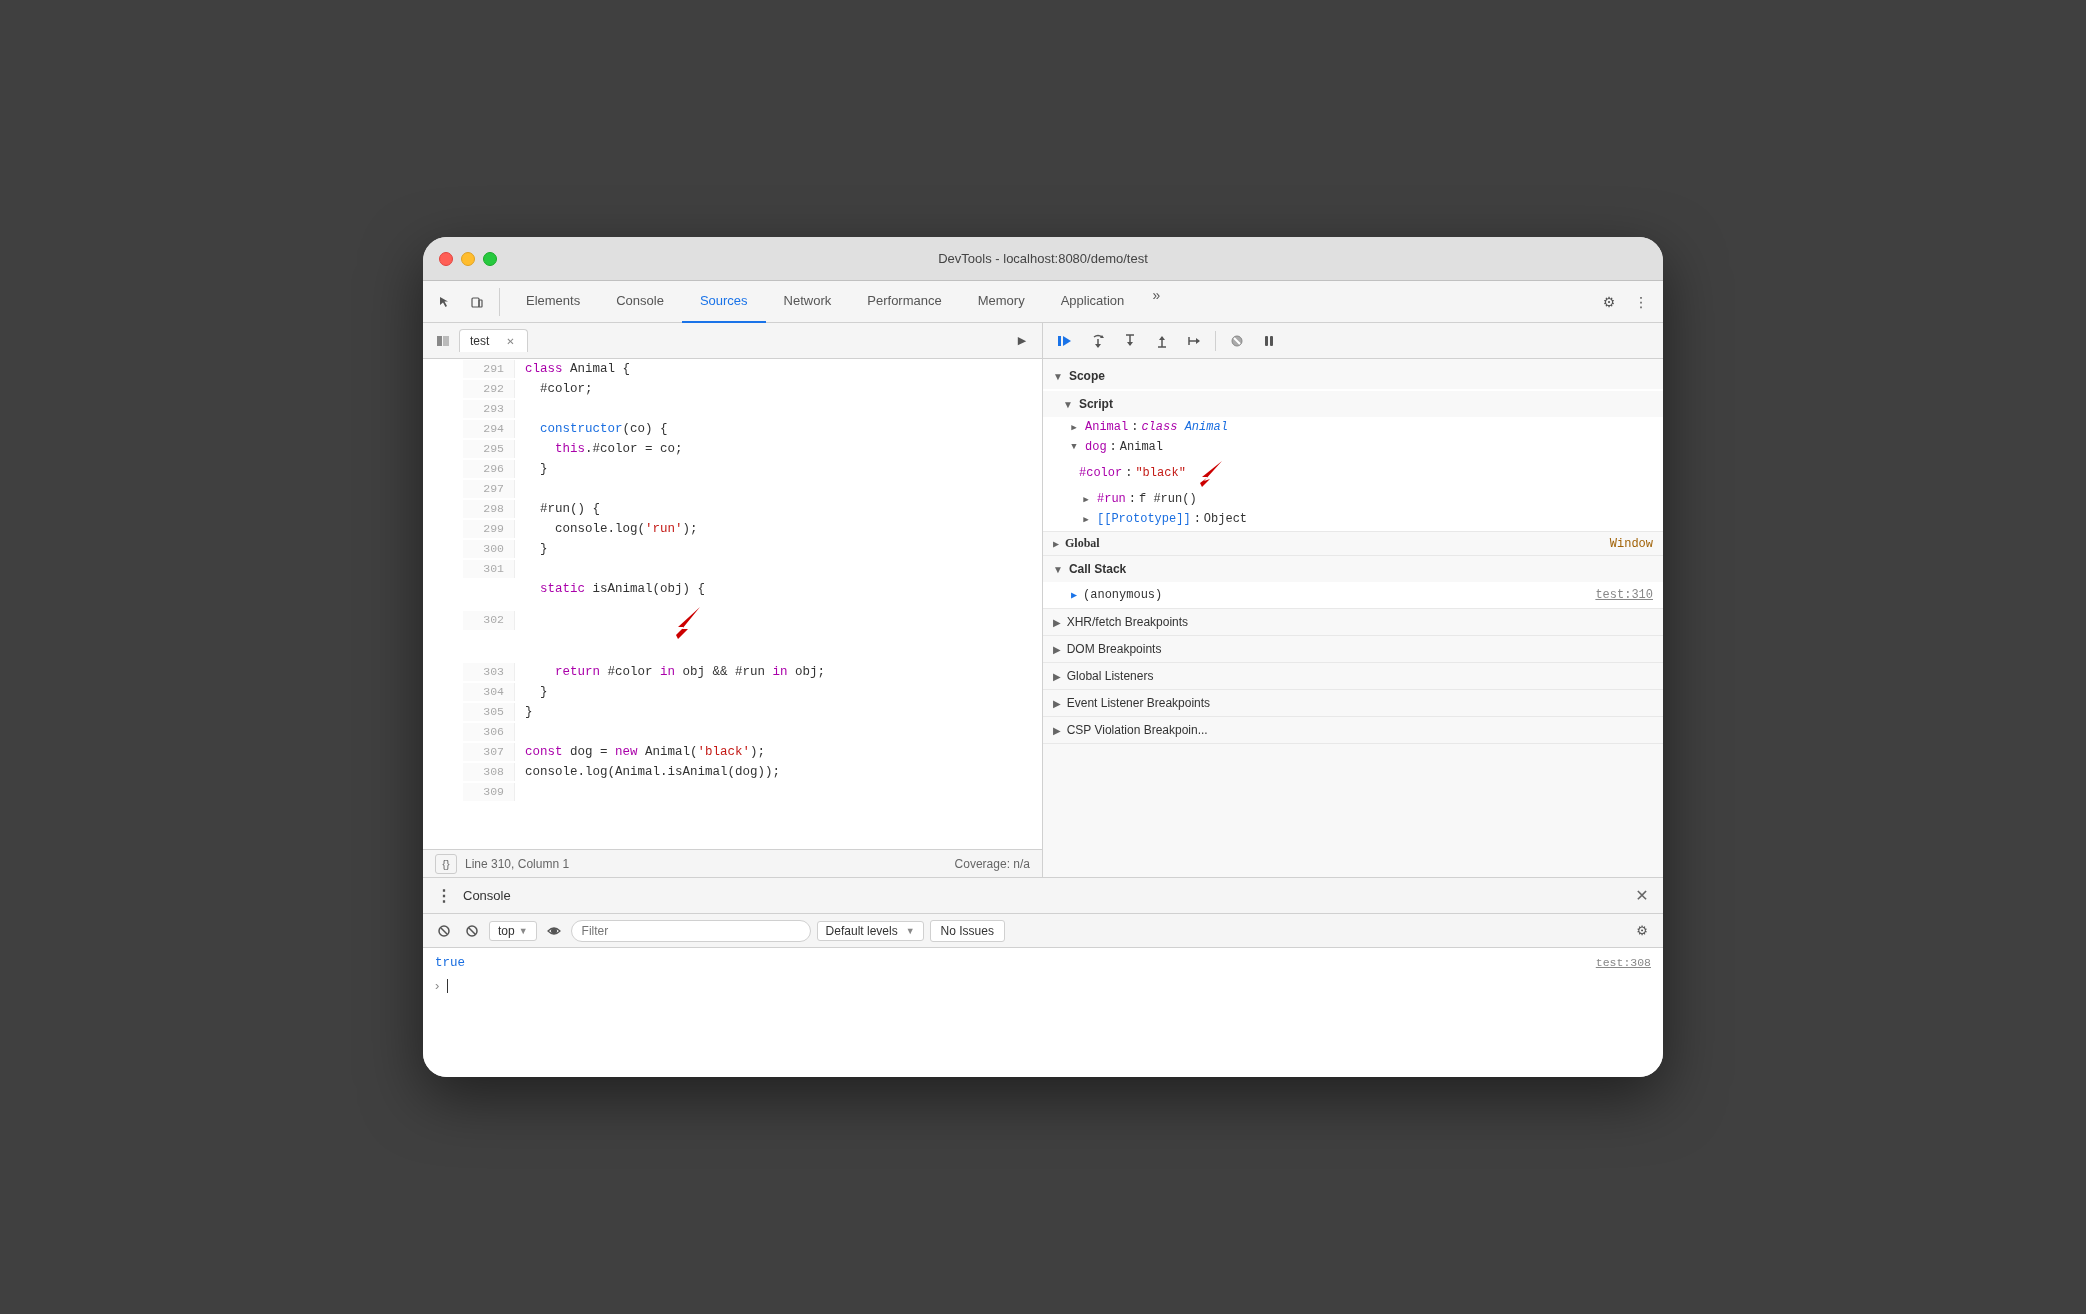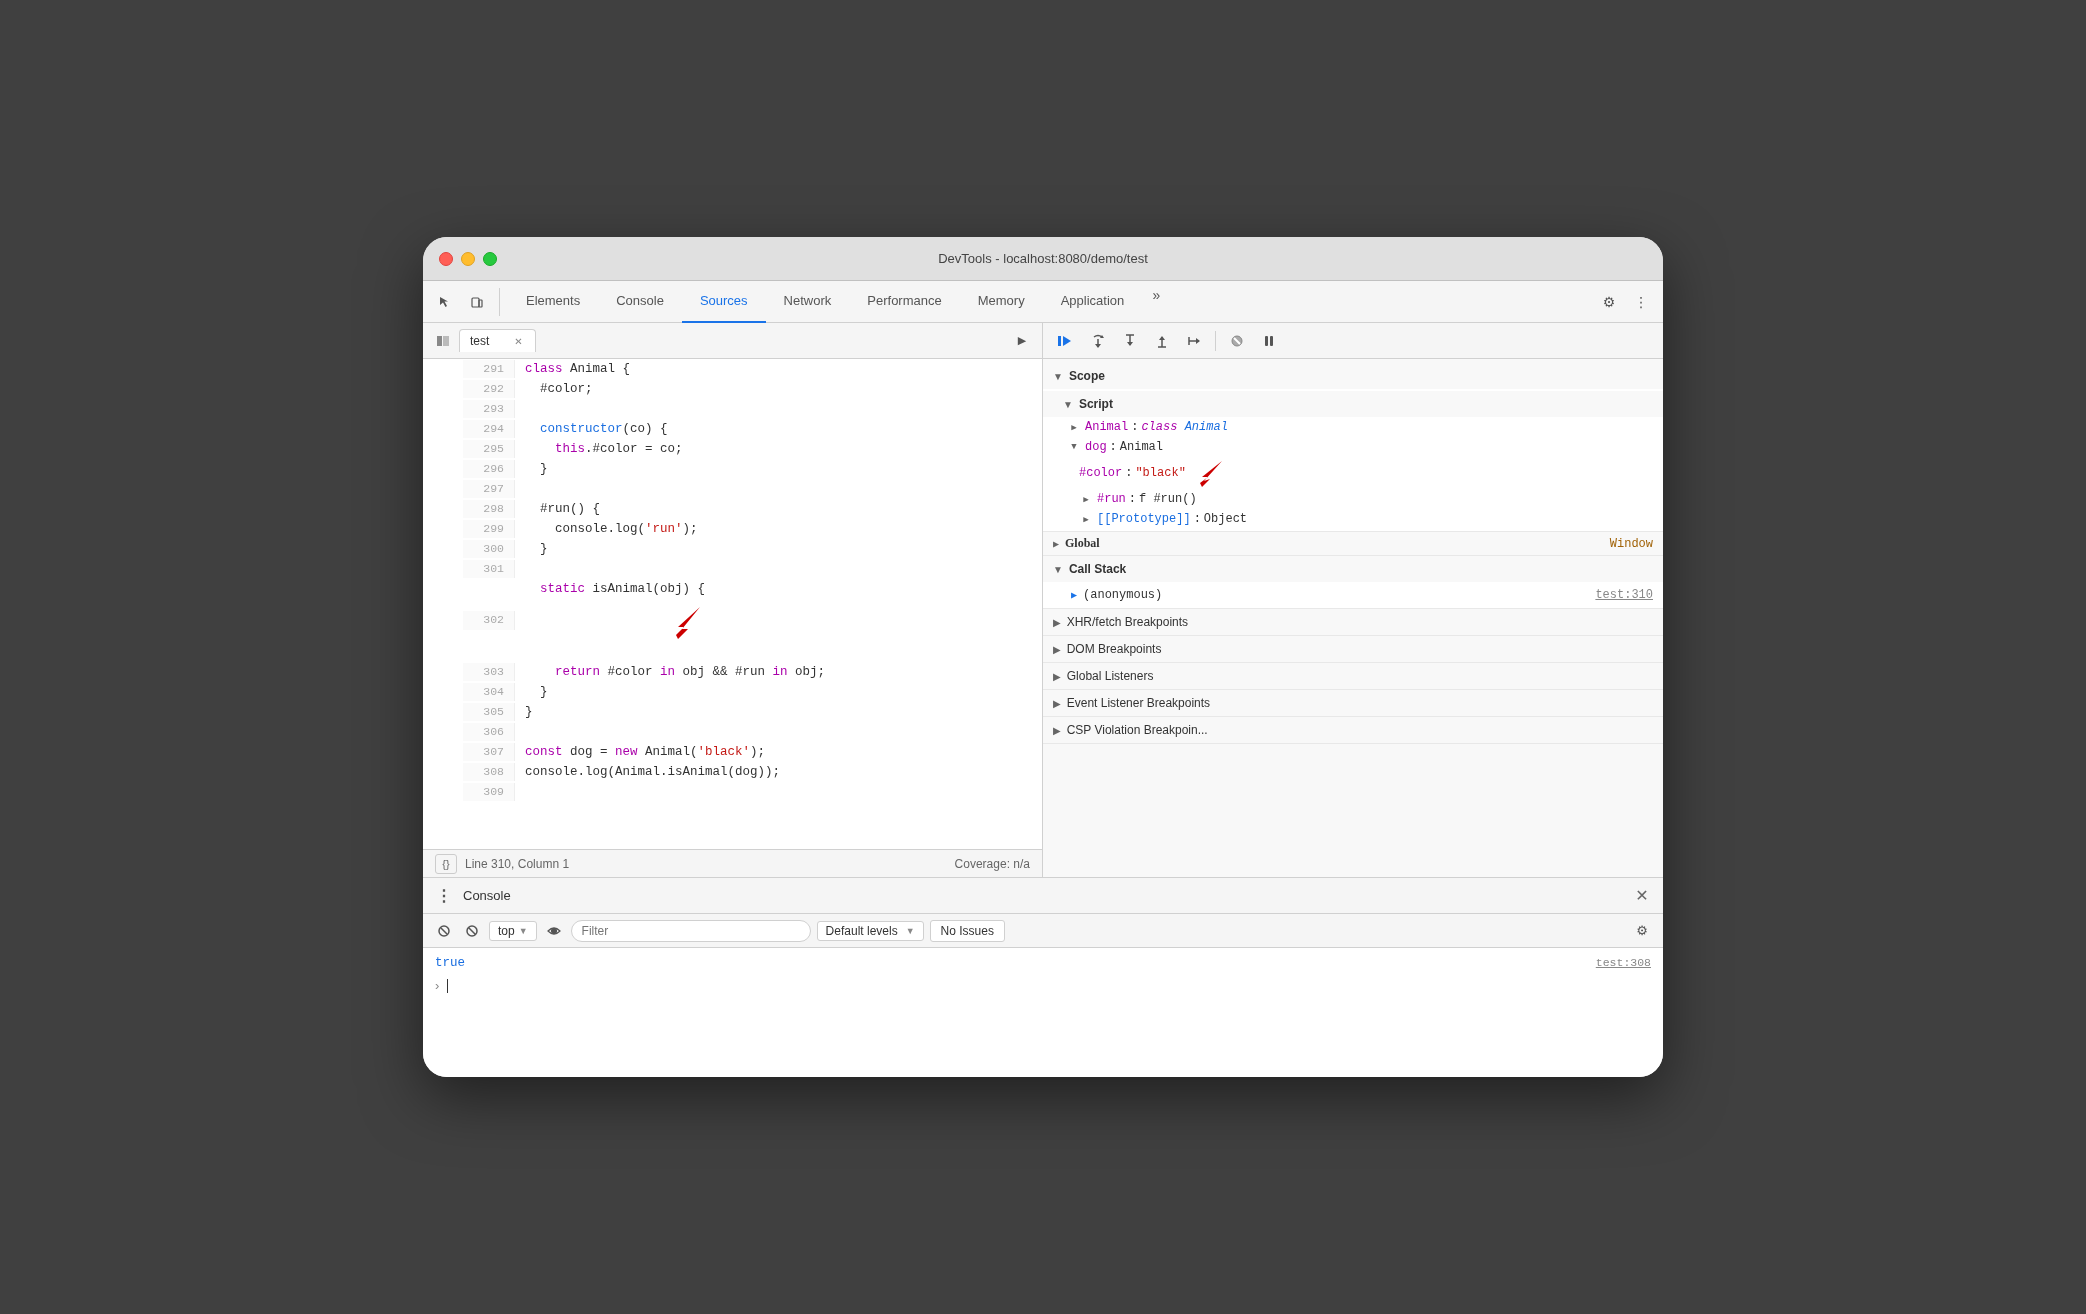--- a/index.html
+++ b/index.html
@@ -146,21 +146,21 @@
       justify-content: center;
       border: none;
       background: none;
       cursor: pointer;
       color: #555;
       font-size: 11px;
     }
     .source-file-tab {
       display: flex;
       align-items: center;
-      gap: 22px;
+      gap: 14px;
       padding: 4px 10px;
       background: #fff;
       border: 1px solid #d0d0d0;
       border-bottom: none;
       border-radius: 4px 4px 0 0;
       font-size: 12px;
       color: #333;
       cursor: pointer;
     }
     .source-file-close {

